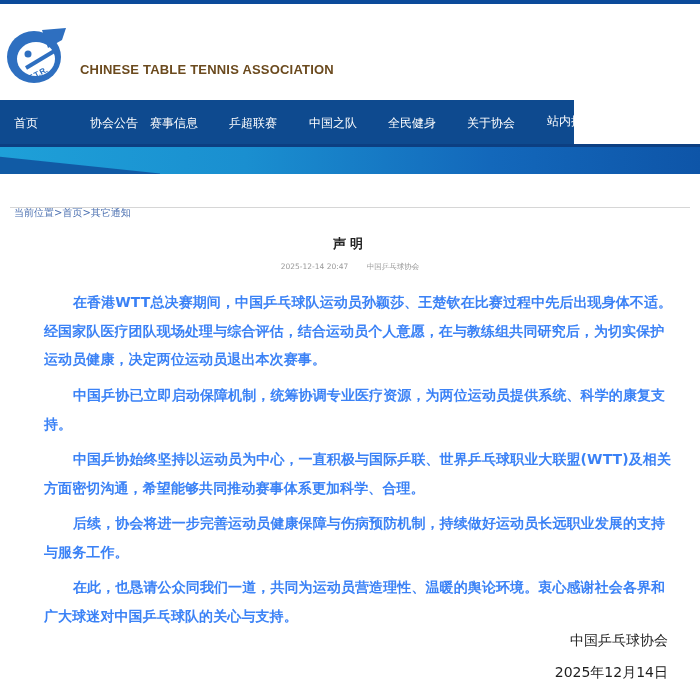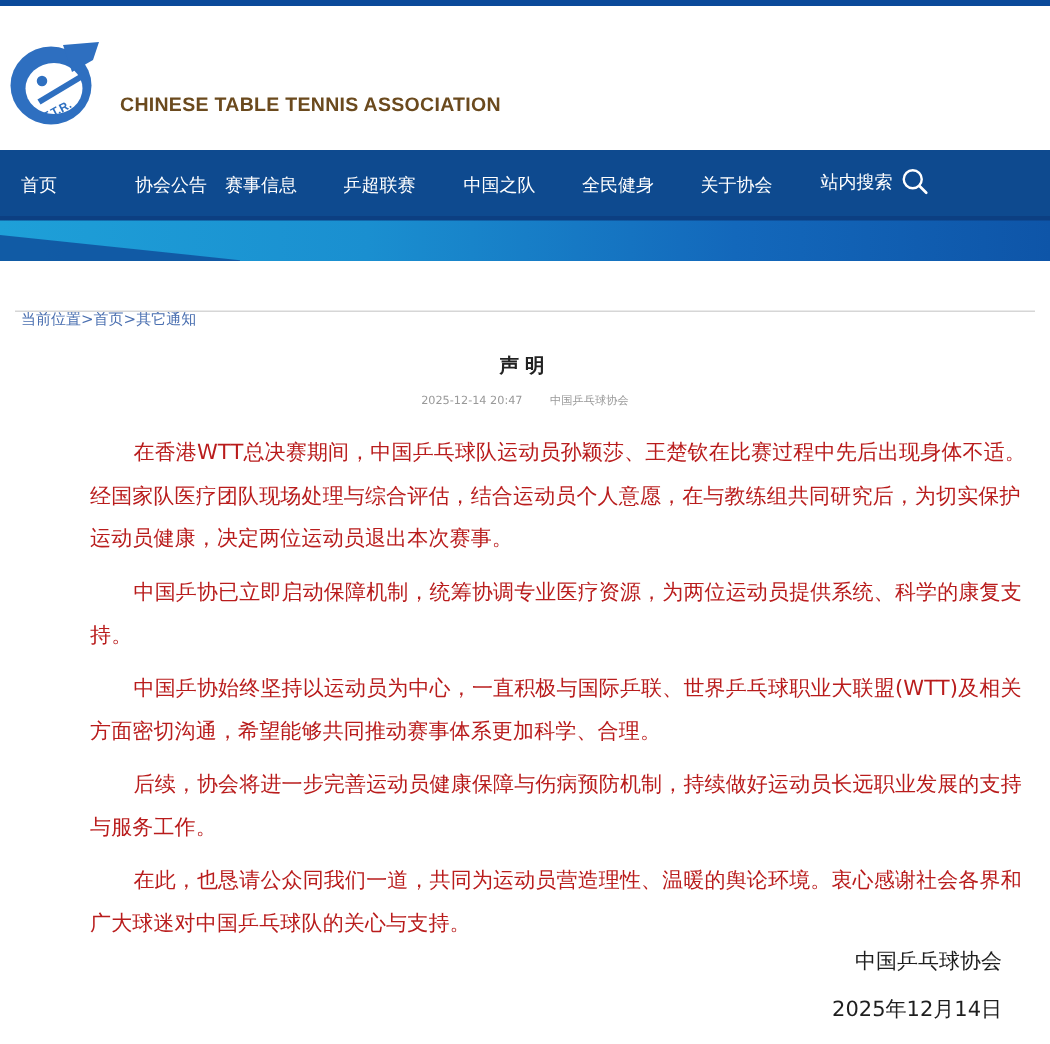--- a/index.html
+++ b/index.html
@@ -7,37 +7,37 @@
     body { font-family: "DejaVu Sans", "Liberation Sans", sans-serif; color: #222; position: relative; }
 
     .topbar { position: absolute; left: 0; top: 0; width: 700px; height: 4px; background: #0b4a9a; }
     .login-link { position: absolute; right: 0; top: 8px; height: 12px; padding: 0 3px; background: #1c4e8e; color: #fff; font-size: 8px; line-height: 12px; white-space: nowrap; }
 
     .header { position: absolute; left: 0; top: 4px; width: 700px; height: 94px; background: #fff; }
     .logo { position: absolute; left: 4px; top: 20px; width: 64px; height: 62px; }
     .site-title { position: absolute; left: 80px; top: 27px; font-size: 23px; font-weight: bold; color: #2a63a6; letter-spacing: 1px; white-space: nowrap; }
     .site-subtitle { position: absolute; left: 80px; top: 58px; font-family: "Liberation Sans", sans-serif; font-size: 13px; font-weight: bold; color: #6b4a1e; letter-spacing: 0.2px; white-space: nowrap; }
 
-    .nav { position: absolute; left: 0; top: 100px; width: 700px; height: 44px; background: #0e4a8f; display: flex; align-items: center; }
+    .nav { position: absolute; left: 0; top: 100px; width: 574px; height: 44px; background: #0e4a8f; display: flex; align-items: center; }
     .nav-item { color: #ffffff; font-size: 12px; white-space: nowrap; position: absolute; top: 15px; }
     .nav-search { display: flex; align-items: center; }
     .nav-search svg { margin-left: 6px; }
 
     .banner { position: absolute; left: 0; top: 144px; width: 700px; height: 30px;
       background: linear-gradient(90deg, #1ea0d8 0%, #1a8fd0 35%, #1368bb 70%, #0e55a8 100%); overflow: hidden; }
     .banner .swoosh { position: absolute; left: -20px; top: 20px; width: 180px; height: 20px; background: #0f4f9c; transform: skewY(6deg); opacity: 0.85; }
     .banner .shine { position: absolute; left: 0; top: 0; width: 700px; height: 3px; background: #0c3f82; }
 
     .breadcrumb { position: absolute; left: 14px; top: 189px; font-size: 10px; color: #4a6fb0; white-space: nowrap; margin-top: 17px; }
     .breadcrumb-rule { position: absolute; left: 10px; top: 207px; width: 680px; height: 1px; background: #d6d6d6; }
 
     .article-title { position: absolute; left: 0; width: 700px; top: 235px; text-align: center; font-size: 13px; font-weight: bold; color: #222; letter-spacing: 4px; }
     .article-meta { position: absolute; left: 0; width: 700px; top: 262px; text-align: center; font-size: 7.5px; color: #999; white-space: nowrap; }
     .article-meta span { margin: 0 8px; }
-    .para { position: absolute; left: 60px; width: 632px; font-size: 14px; line-height: 28.5px; color: #b91c1c; text-indent: 29px; letter-spacing: 0.1px; }
+    .para { position: absolute; left: 44px; width: 632px; font-size: 14px; line-height: 28.5px; color: #3b82f6; text-indent: 29px; letter-spacing: 0.1px; font-weight: bold; }
 
     .signature { position: absolute; right: 32px; top: 632px; font-size: 14px; color: #1e1e1e; text-align: right; white-space: nowrap; }
     .sign-date { position: absolute; right: 32px; top: 664px; font-size: 14px; color: #1e1e1e; text-align: right; white-space: nowrap; }
   </style>
 </head>
 <body>
 
 <div class="topbar"></div>
 <div class="login-link">登录/注</div>
 

